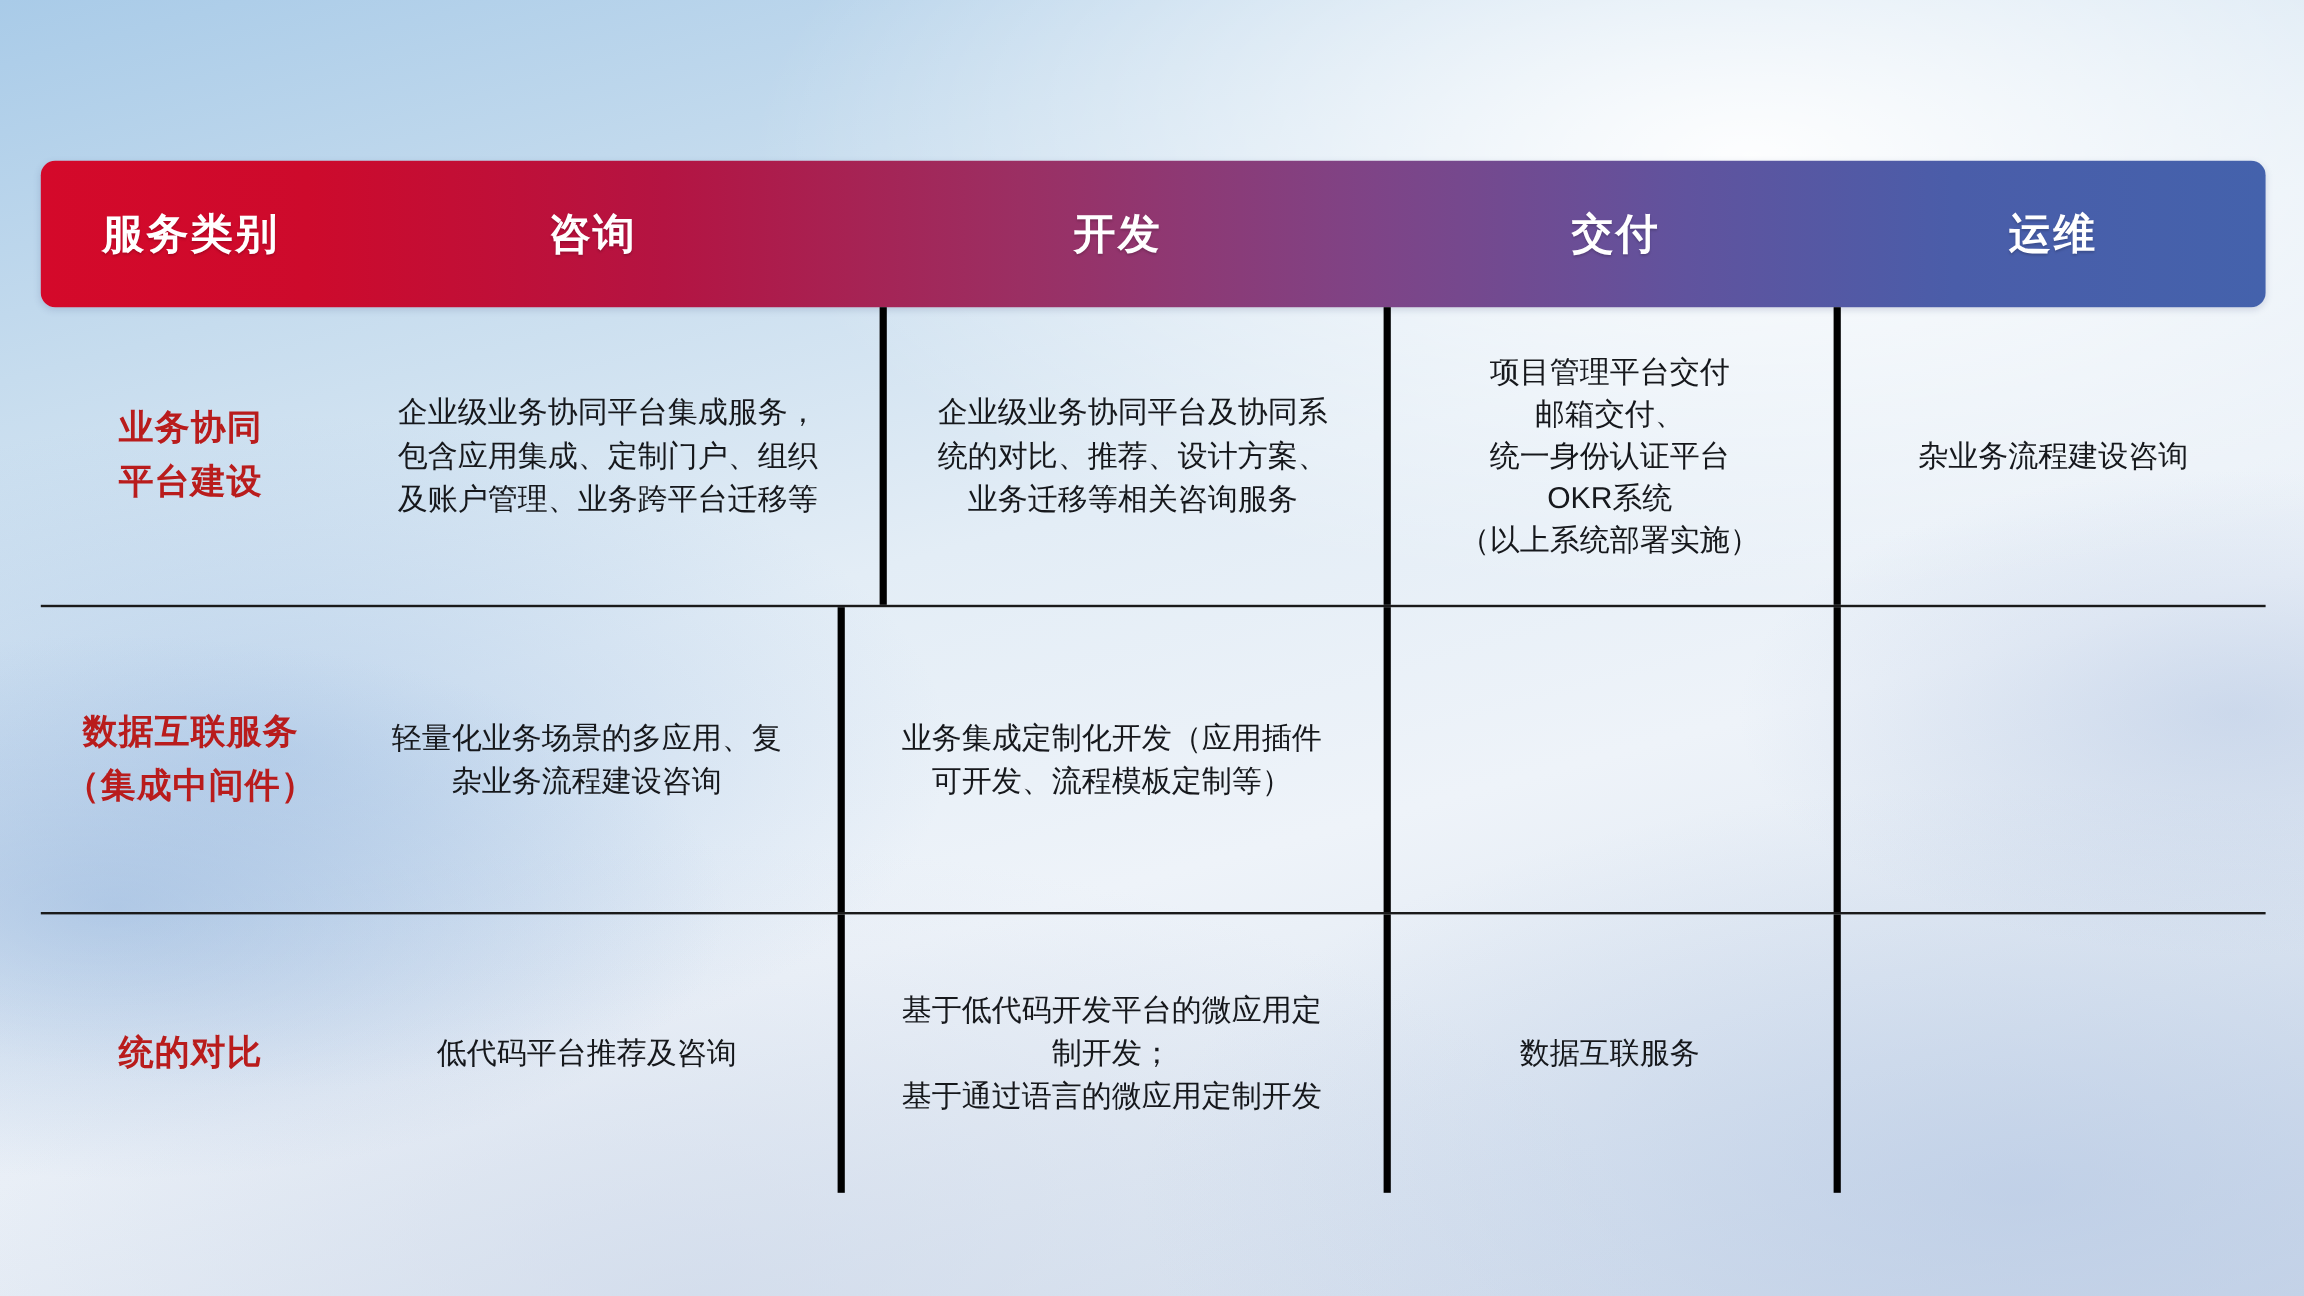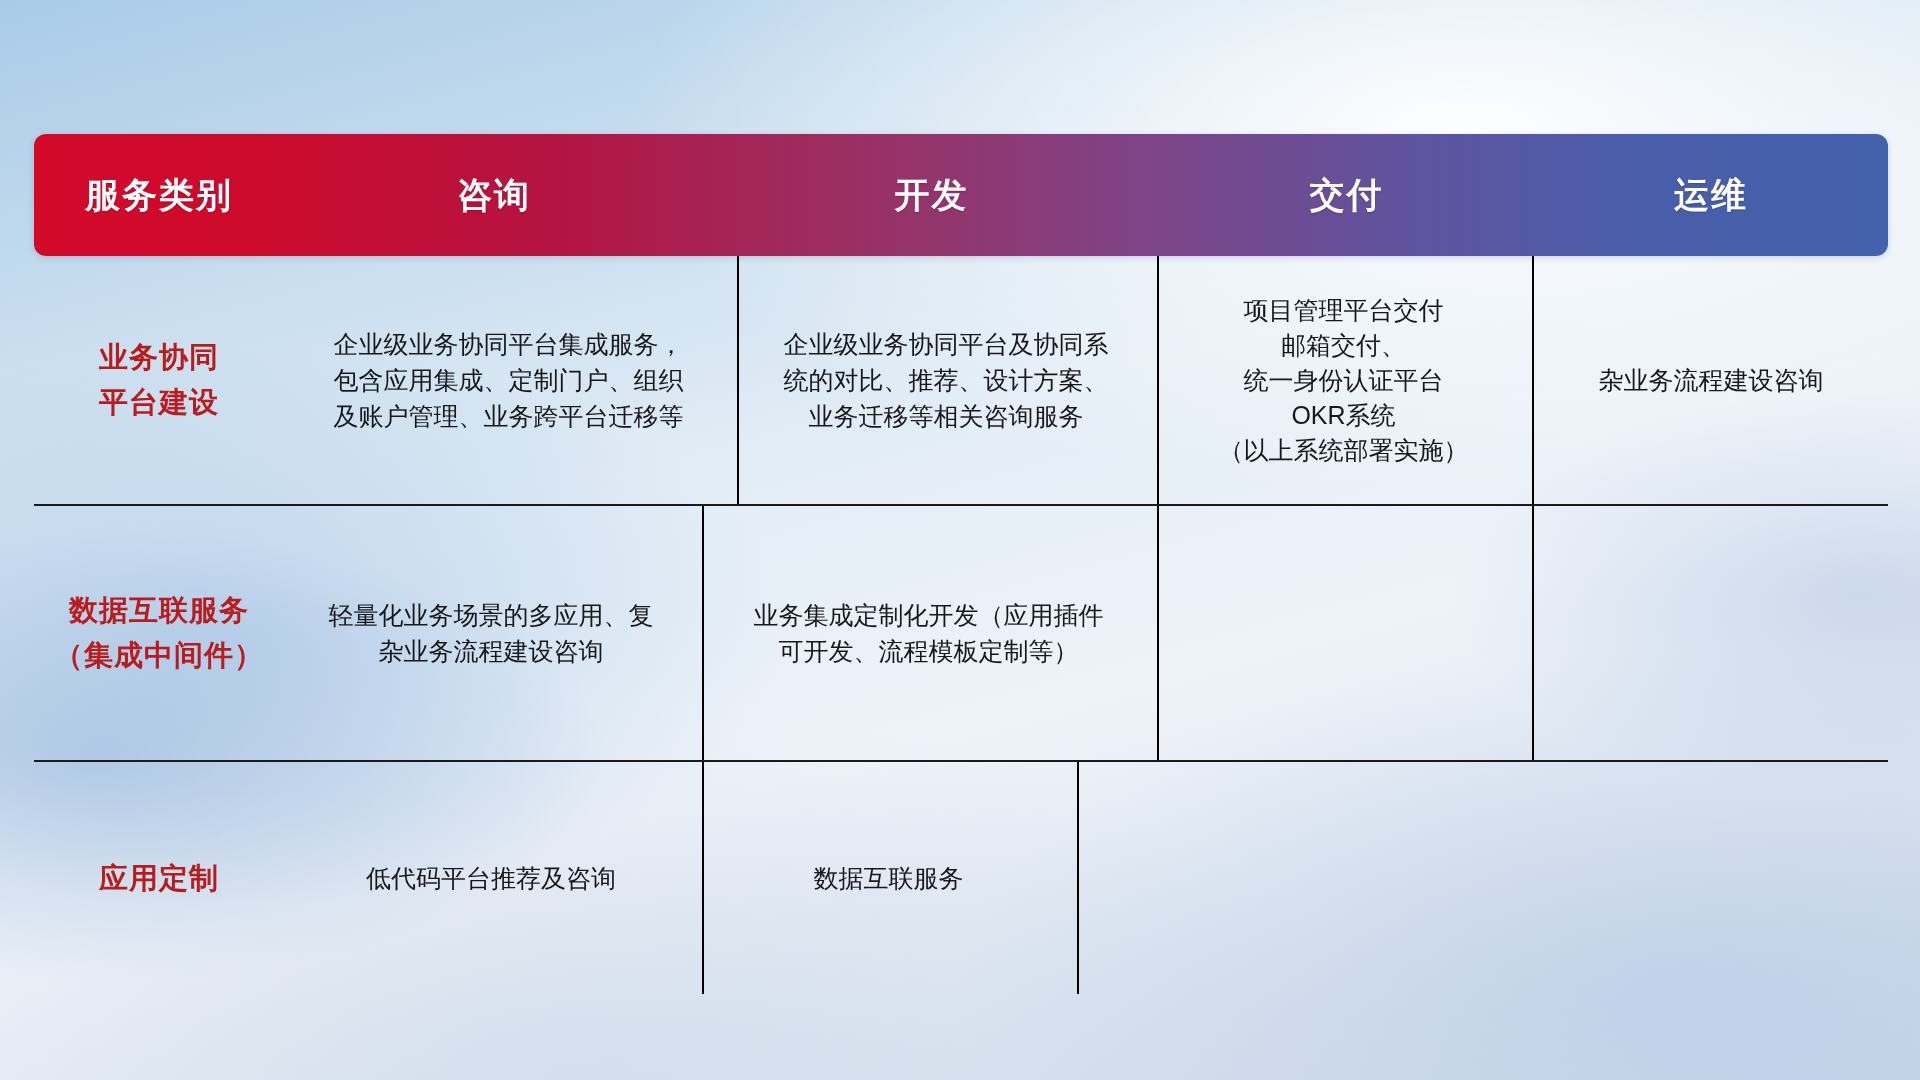--- a/index.html
+++ b/index.html
@@ -100,21 +100,21 @@
   .tcell {
     display: flex;
     align-items: center;
     justify-content: center;
     padding: 6px 16px;
     text-align: center;
     position: relative;
   }
 
   
-  .tcell.vline-r { border-right: 2px solid #000000; padding-left: 12px; }
+  .tcell.vline-r { border-right: 6px solid #000000; padding-left: 12px; }
 
   .cat-label {
     color: #b91c1c;
     font-size: 29px;
     font-weight: 700;
     line-height: 1.55;
     letter-spacing: 1px;
     white-space: pre-line;
   }
 
@@ -188,25 +188,30 @@
       <div class="tcell c3 vline-r">
         <span class="cell-text"></span>
       </div>
       <div class="tcell c4">
         <span class="cell-text"></span>
       </div>
     </div>
 
     <div class="trow r3">
       <div class="tcell c0">
-        <span class="cat-label">应用定制</span>
+        <span class="cat-label">统的对比</span>
       </div>
       <div class="tcell c1 vline-r">
         <span class="cell-text">低代码平台推荐及咨询</span>
       </div>
+      <div class="tcell c2 vline-r">
+        <span class="cell-text">基于低代码开发平台的微应用定
+制开发；
+基于通过语言的微应用定制开发</span>
+      </div>
       <div class="tcell c3 vline-r">
         <span class="cell-text">数据互联服务</span>
       </div>
       <div class="tcell c4">
         <span class="cell-text"></span>
       </div>
     </div>
 
   </div>
 </div>

